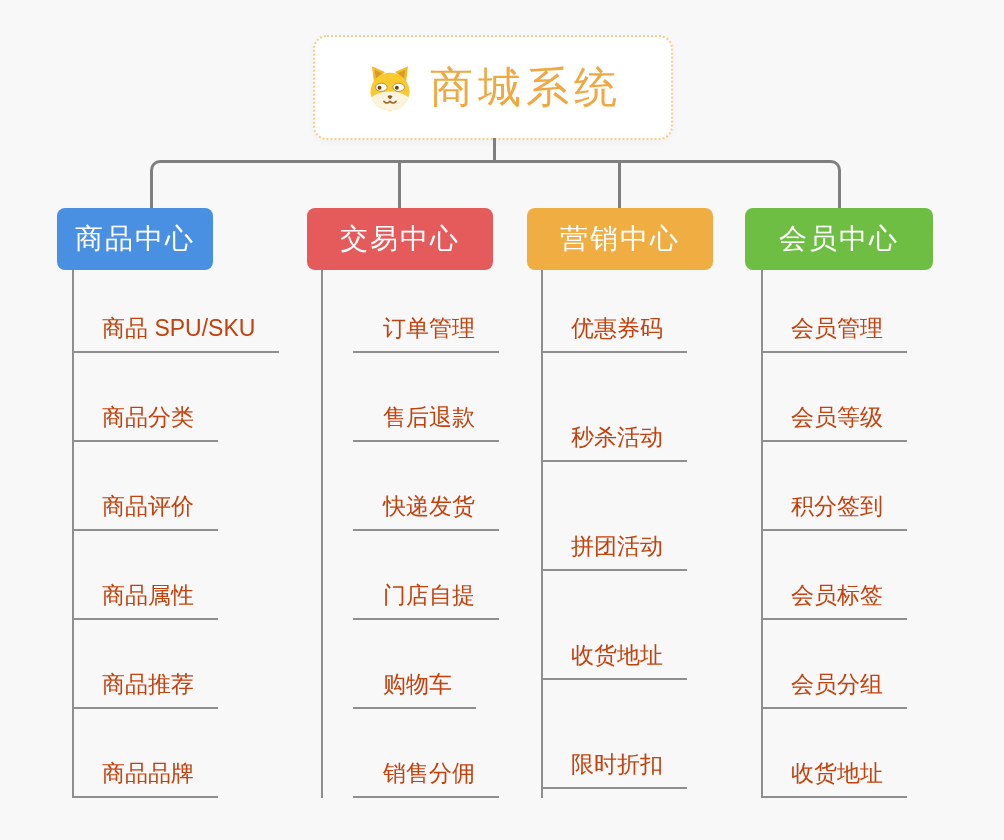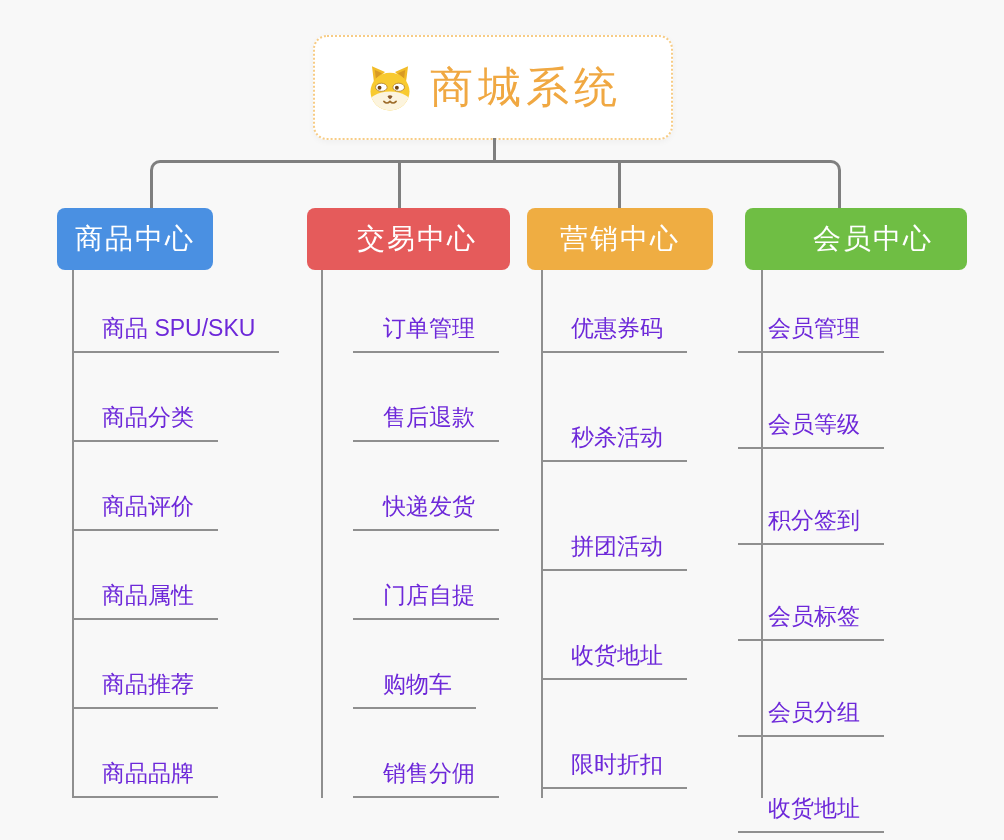--- a/index.html
+++ b/index.html
@@ -36,26 +36,26 @@
   .h1{left:57px;width:156px;}
   .h2{left:307px;width:186px;}
   .h3{left:527px;width:186px;}
   .h4{left:745px;width:188px;}
 
   
   .trunk{position:absolute;top:270px;width:2px;height:528px;background:#8F8F8F;}
   .t1{left:72px;} .t2{left:321px;} .t3{left:541px;} .t4{left:761px;}
 
   .leaves{position:absolute;top:264px;display:flex;flex-direction:column;}
-  .l1{left:72px;} .l2{left:321px;padding-left:32px;} .l3{left:541px;gap:20px;} .l4{left:738px;gap:7px;}
+  .l1{left:72px;} .l2{left:321px;padding-left:32px;} .l3{left:541px;gap:20px;} .l4{left:761px;}
   .leaf-row{height:89px;display:flex;align-items:flex-end;}
   .leaf{
     display:inline-block;white-space:nowrap;
     padding:0 24px 7px 30px;border-bottom:2px solid #8F8F8F;
-    font-size:23px;color:#6d28d9;
+    font-size:23px;color:#c2410c;
   }
 </style>
 </head>
 <body>
 
 <div class="canvas">
 
   <div class="root-node" style="border-color: rgb(247, 204, 133);">
     <svg class="root-icon" viewBox="0 0 72 68" aria-hidden="true">
       <defs>
@@ -87,27 +87,27 @@
   </div>
 
   <div class="line stub-root"></div>
   <div class="rail"></div>
   <div class="line stub-b2"></div>
   <div class="line stub-b3"></div>
 
   <div class="branch-header h1" style="background: rgb(74, 144, 226);">
     <span>商品中心</span>
   </div>
-  <div class="branch-header h2" style="background: rgb(229, 91, 91); padding-left: 17px;">
+  <div class="branch-header h2" style="background: rgb(229, 91, 91);">
     <span>交易中心</span>
   </div>
   <div class="branch-header h3" style="background: rgb(239, 173, 66);">
     <span>营销中心</span>
   </div>
-  <div class="branch-header h4" style="background: rgb(111, 190, 68); padding-left: 34px;">
+  <div class="branch-header h4" style="background: rgb(111, 190, 68);">
     <span>会员中心</span>
   </div>
 
   <div class="trunk t1"></div>
   <div class="trunk t2"></div>
   <div class="trunk t3"></div>
   <div class="trunk t4"></div>
 
   <div class="leaves l1">
     <div class="leaf-row">

